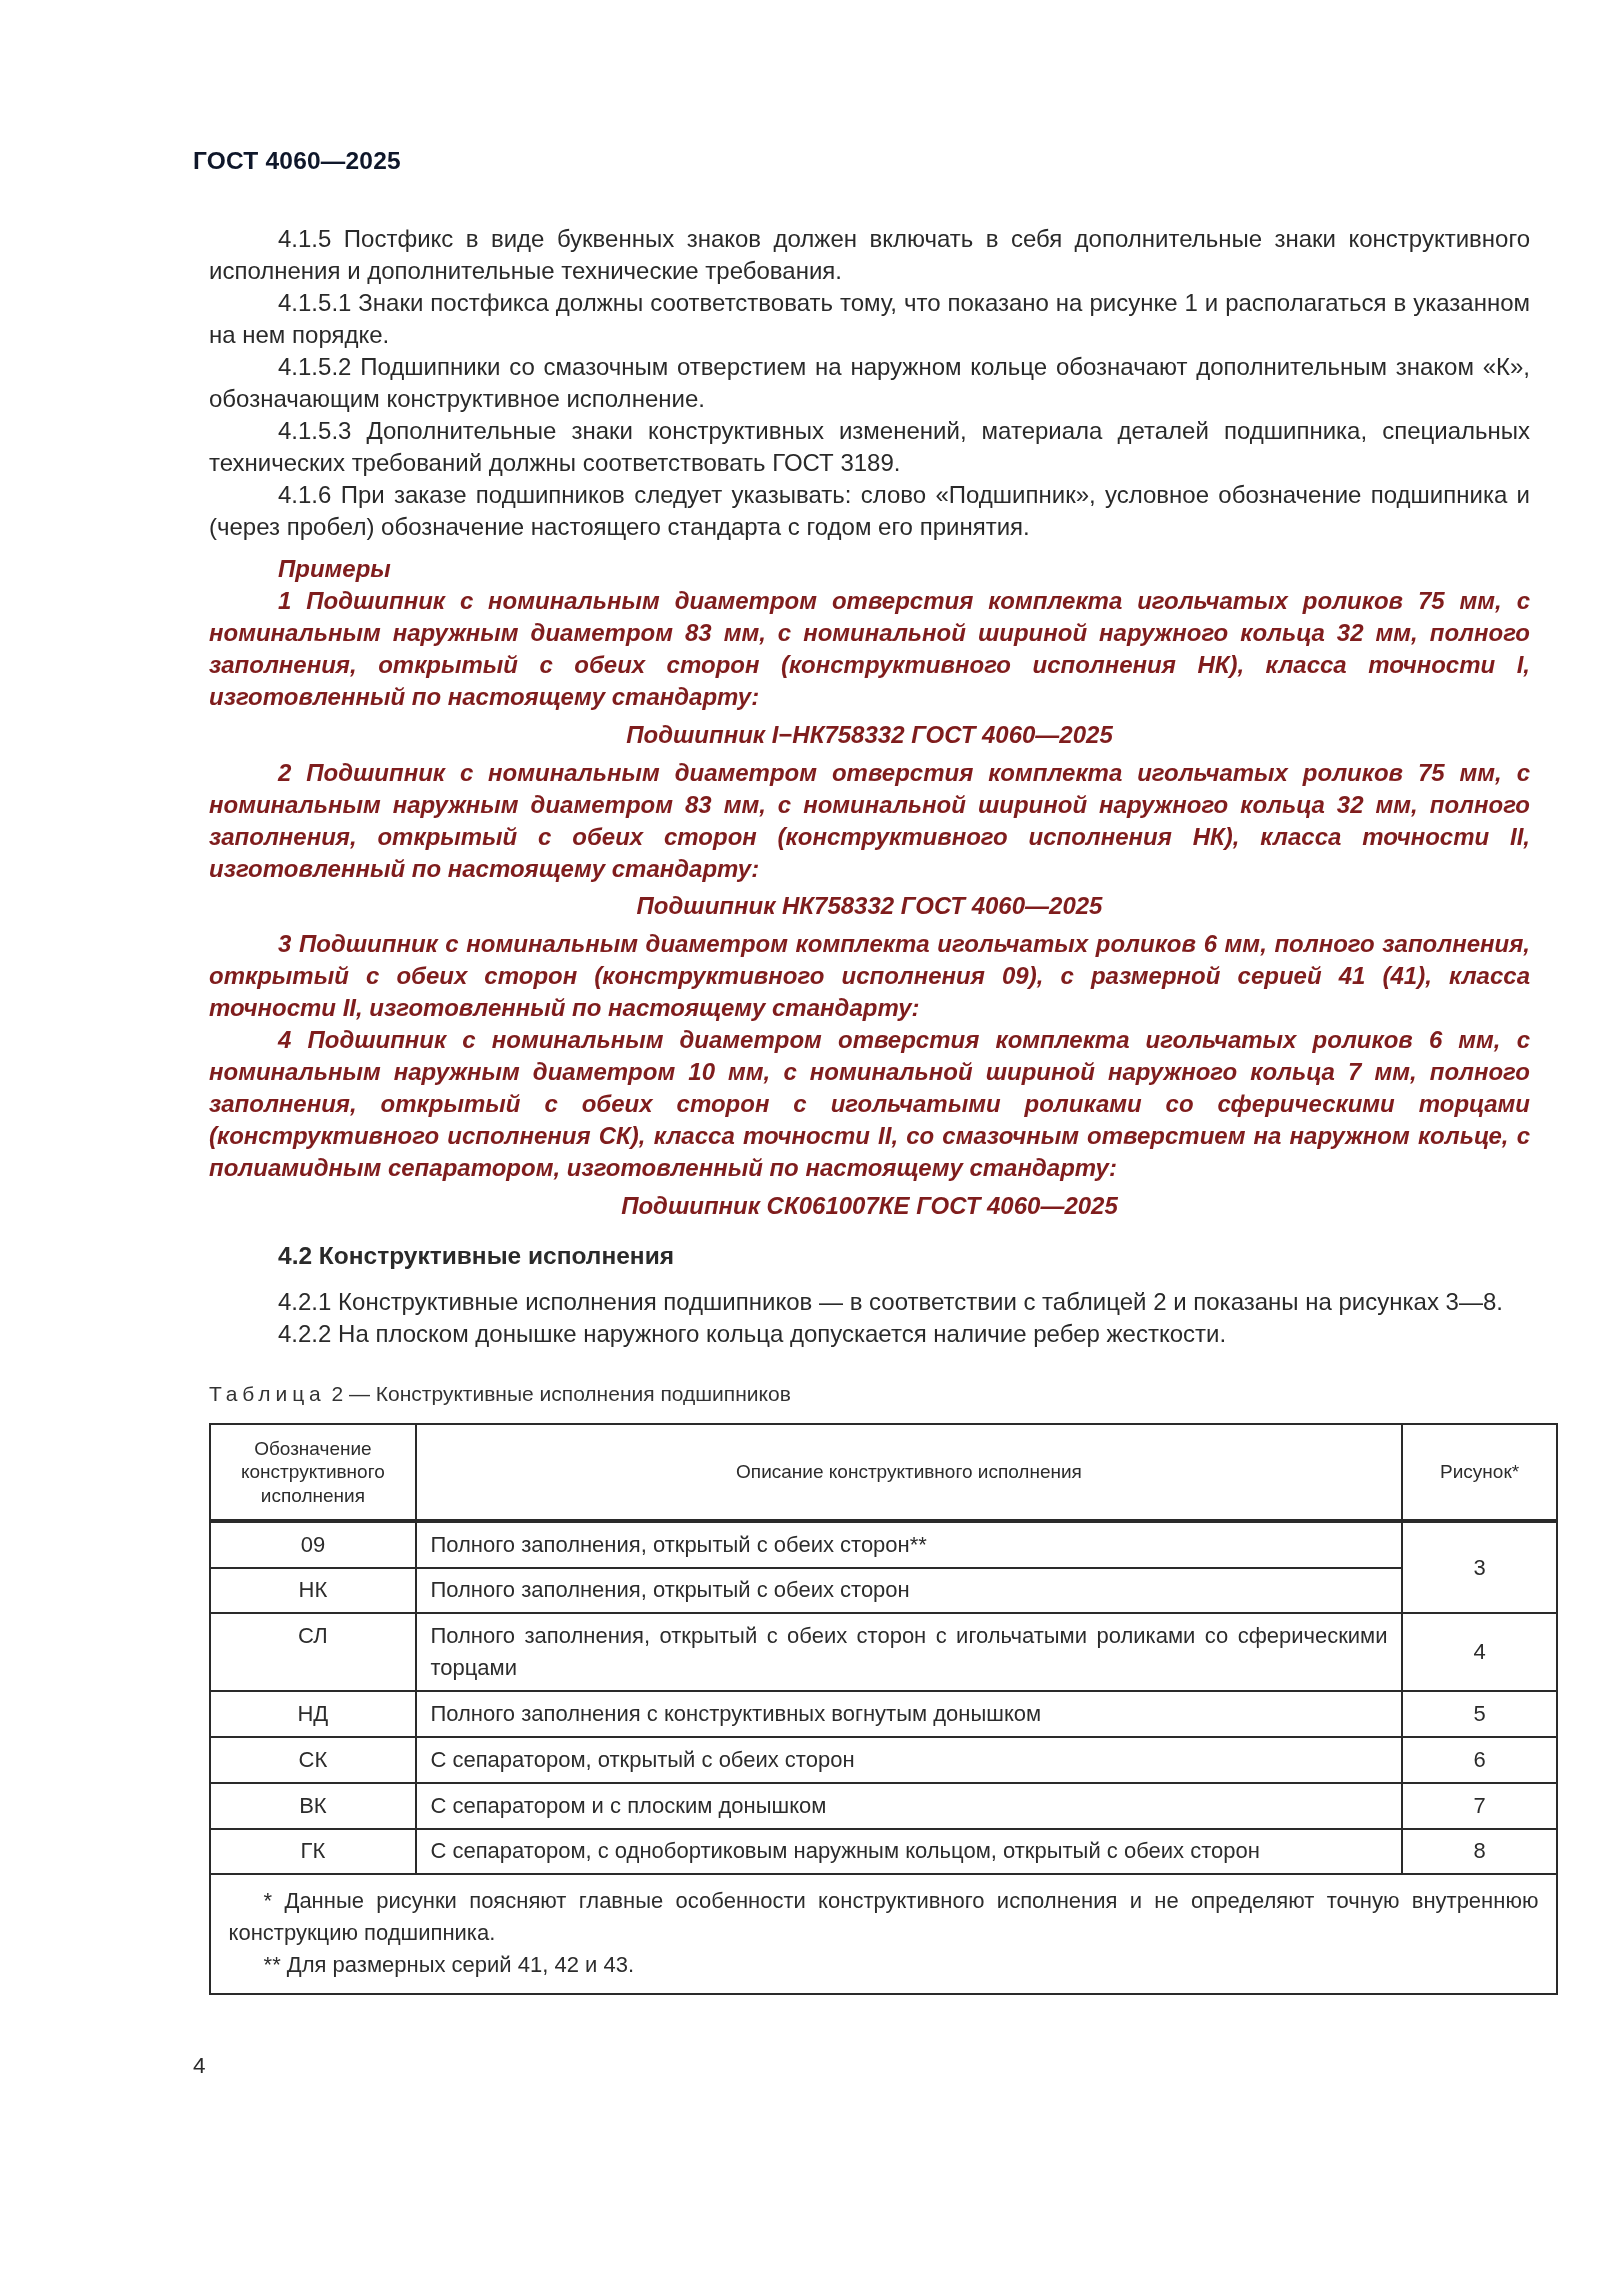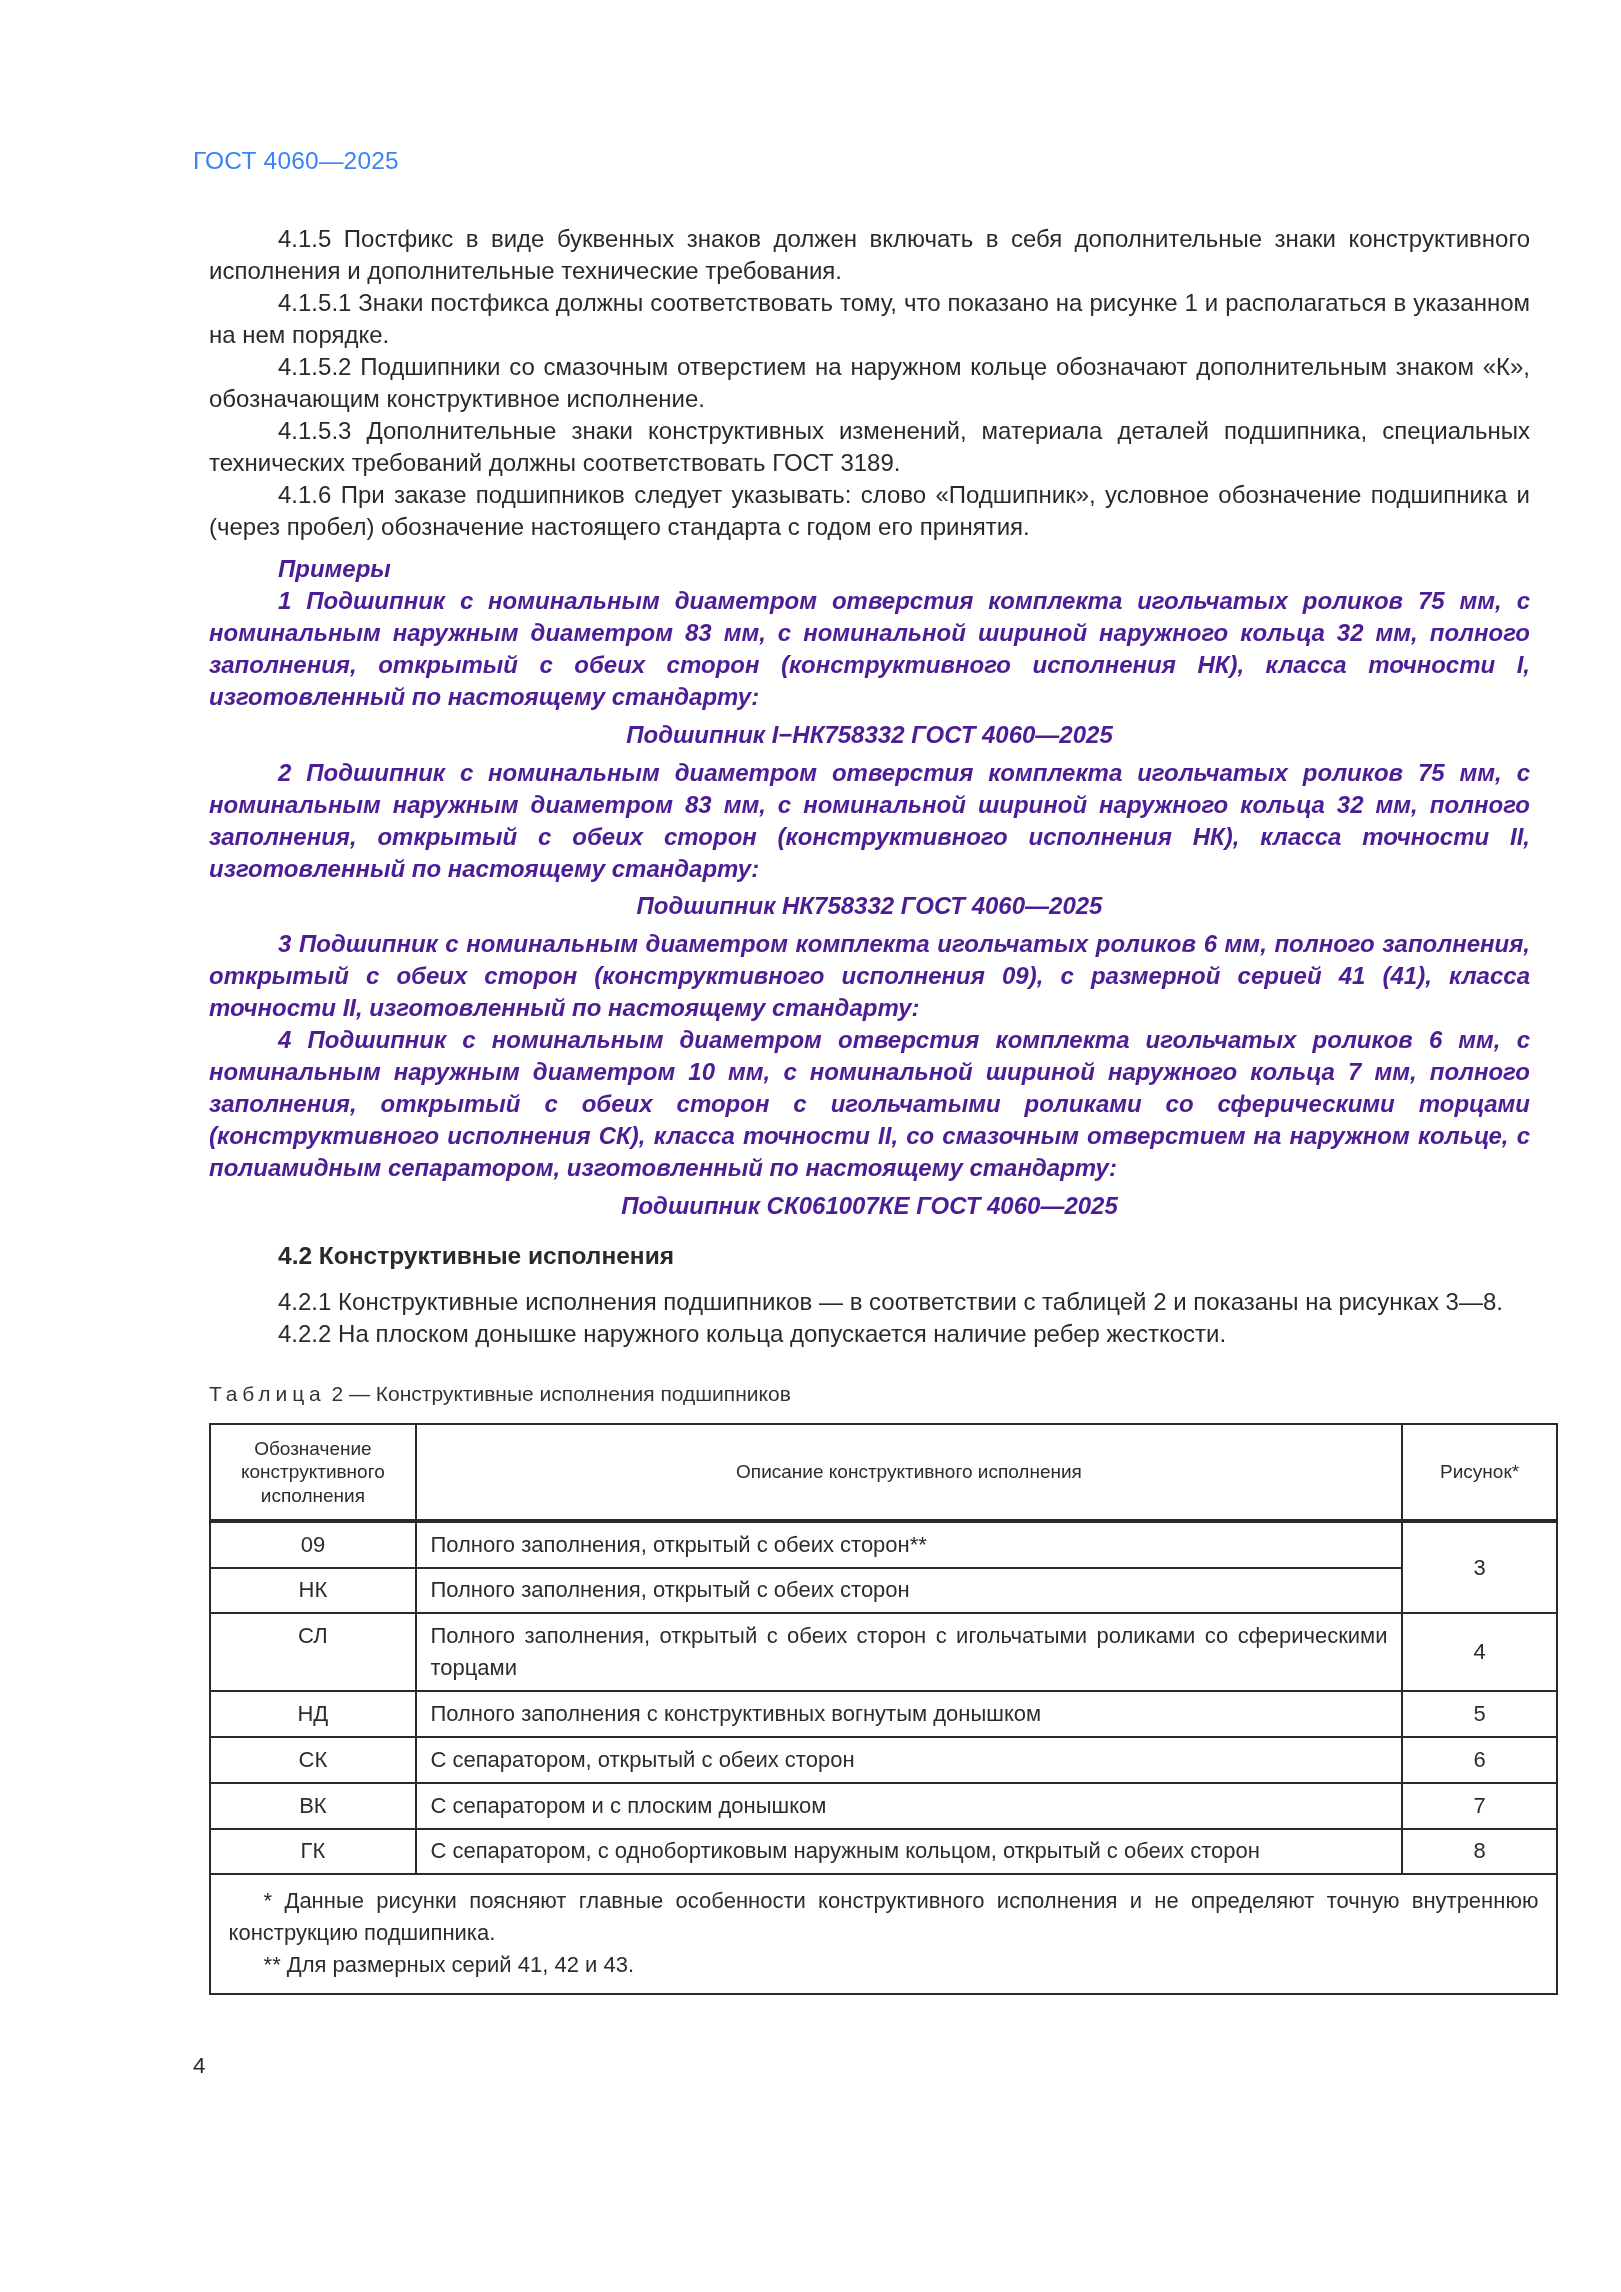--- a/index.html
+++ b/index.html
@@ -1,21 +1,21 @@
 <!DOCTYPE html>
 <html><head>
 <meta charset="utf-8">
 <style>
   html, body { margin: 0; padding: 0; background: #ffffff; }
   body { width: 1621px; height: 2293px; position: relative; font-family: "Liberation Sans", sans-serif; color: #2a2a2a; }
   .page { position: absolute; left: 193px; top: 0; width: 1321px; }
-  .hdr { position: absolute; top: 147px; left: 0; font-size: 24.5px; font-weight: normal; color: #3b82f6; letter-spacing: 0.2px; }
+  .hdr { position: absolute; top: 147px; left: 0; font-size: 24.5px; font-weight: bold; color: #0f172a; letter-spacing: 0.2px; }
   .body { position: absolute; top: 223px; left: 16px; width: 1321px; font-size: 24px; line-height: 32px; }
   p { margin: 0; text-align: justify; text-indent: 69px; }
-  .ex { font-style: italic; font-weight: bold; color: #4c1d95; }
+  .ex { font-style: italic; font-weight: bold; color: #7f1d1d; }
   .ex-title { margin-top: 9.8px; }
   .ex-code { text-align: center; text-indent: 0; margin: 5.9px 0 5.9px 0; }
   .sec { font-weight: bold; font-size: 24.5px; margin-top: 17.6px; margin-bottom: 13.7px; text-indent: 69px; }
   .cap { font-size: 21px; margin-top: 28px; text-indent: 0; color: #333; }
   .cap .sp { letter-spacing: 4.9px; }
   table { border-collapse: collapse; width: 1349px; margin-top: 13.7px; font-size: 22px; color: #2c2c2c; }
   td, th { border: 2.9px solid #2a2a2a; font-weight: normal; }
   th { font-size: 19px; line-height: 23.5px; padding: 7.8px 3.9px; height: 78px; }
   th.c1 { width: 196px; }
   th.c3 { width: 145px; }

